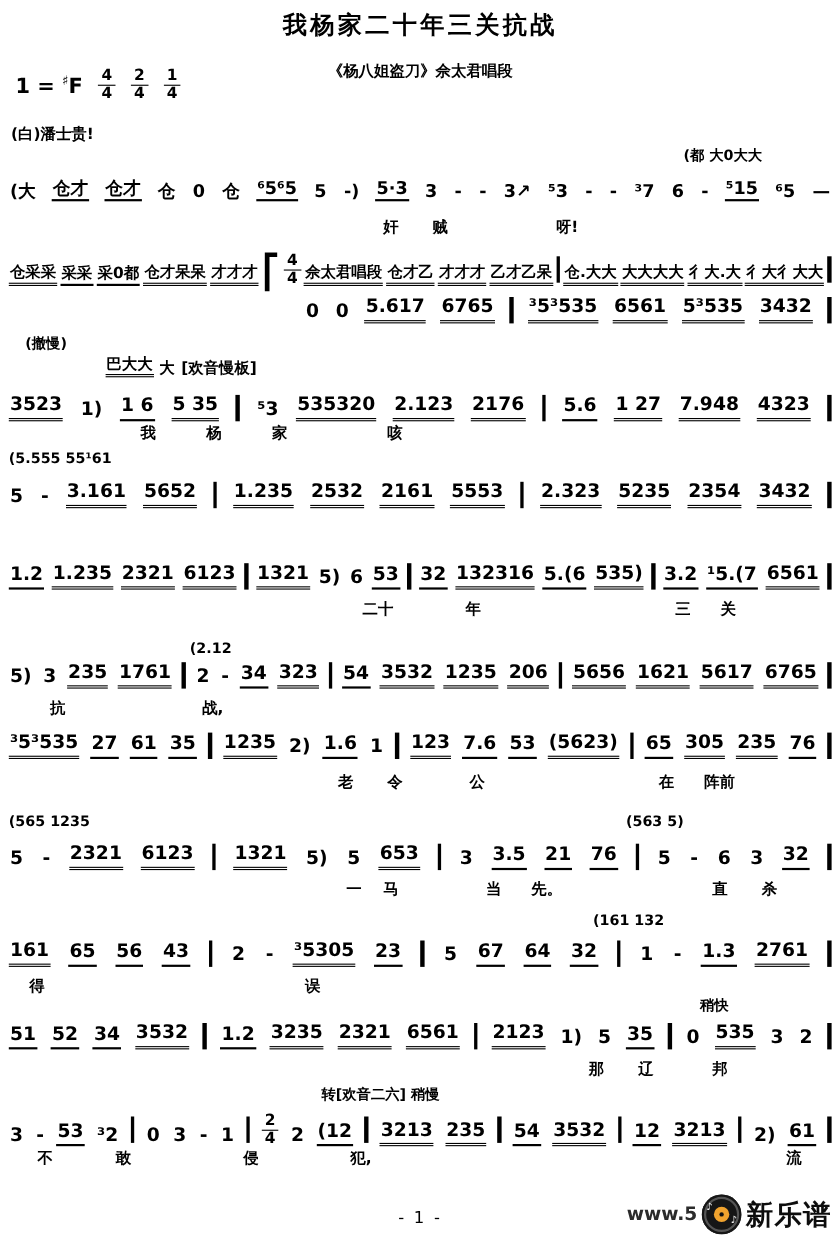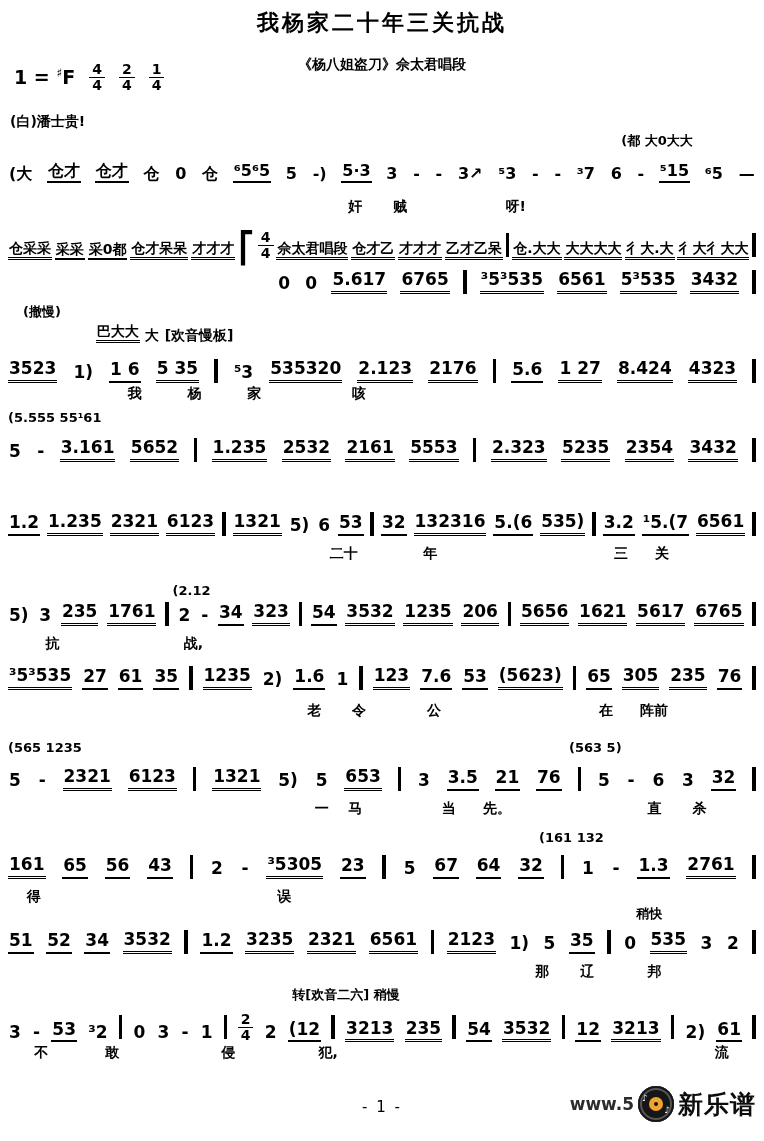--- a/index.html
+++ b/index.html
@@ -151,21 +151,21 @@
           <span class="tok beam1">1 6</span>
           <span class="tok beam2">5 35</span>
           <span class="tok bar"></span>
           <span class="tok">⁵3</span>
           <span class="tok beam2">535320</span>
           <span class="tok beam2">2.123</span>
           <span class="tok beam2">2176</span>
           <span class="tok bar"></span>
           <span class="tok beam1">5.6</span>
           <span class="tok beam2">1 27</span>
-          <span class="tok beam2">8.424</span>
+          <span class="tok beam2">7.948</span>
           <span class="tok beam2">4323</span>
           <span class="tok bar"></span>
         </div>
         <span class="lyr" style="left: 16%; top: 82px;">我</span>
         <span class="lyr" style="left: 24%; top: 82px;">杨</span>
         <span class="lyr" style="left: 32%; top: 82px;">家</span>
         <span class="lyr" style="left: 46%; top: 82px;">咳</span>
       </div>
       <div class="system" style="top: 410px;">
         <span class="ann" style="left: 0%; top: 0px;">(5.555 55¹61</span>

